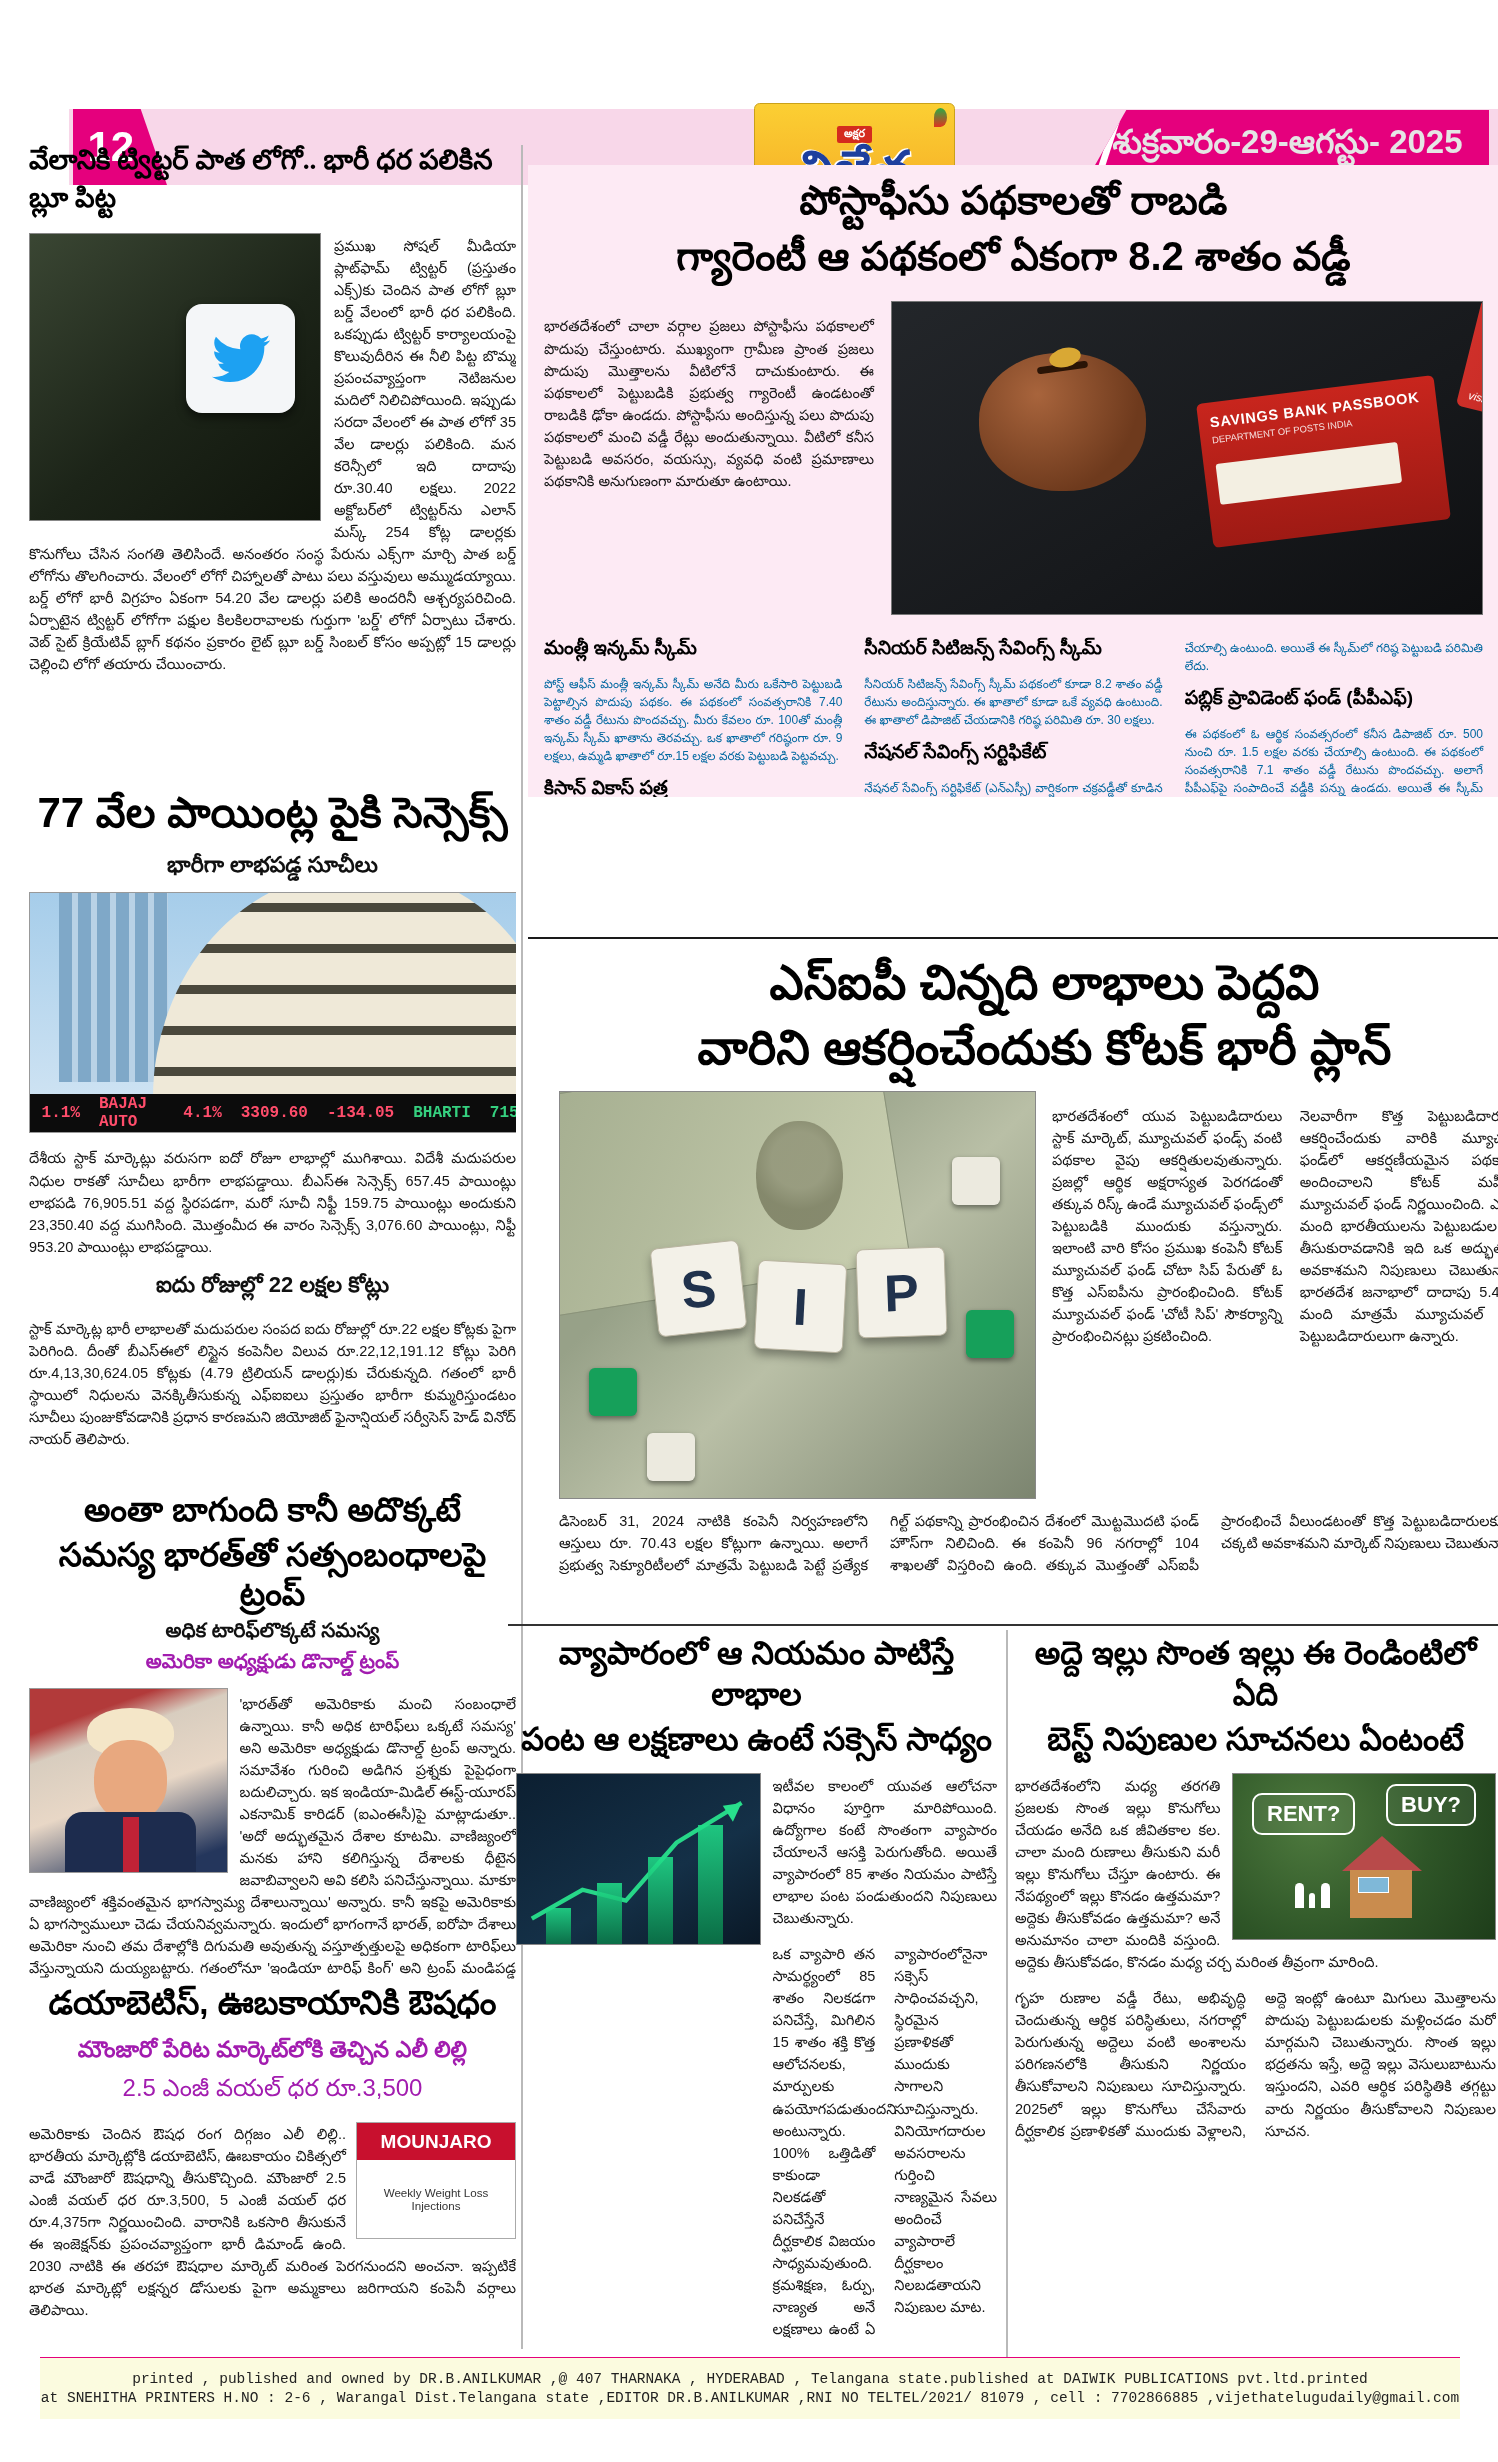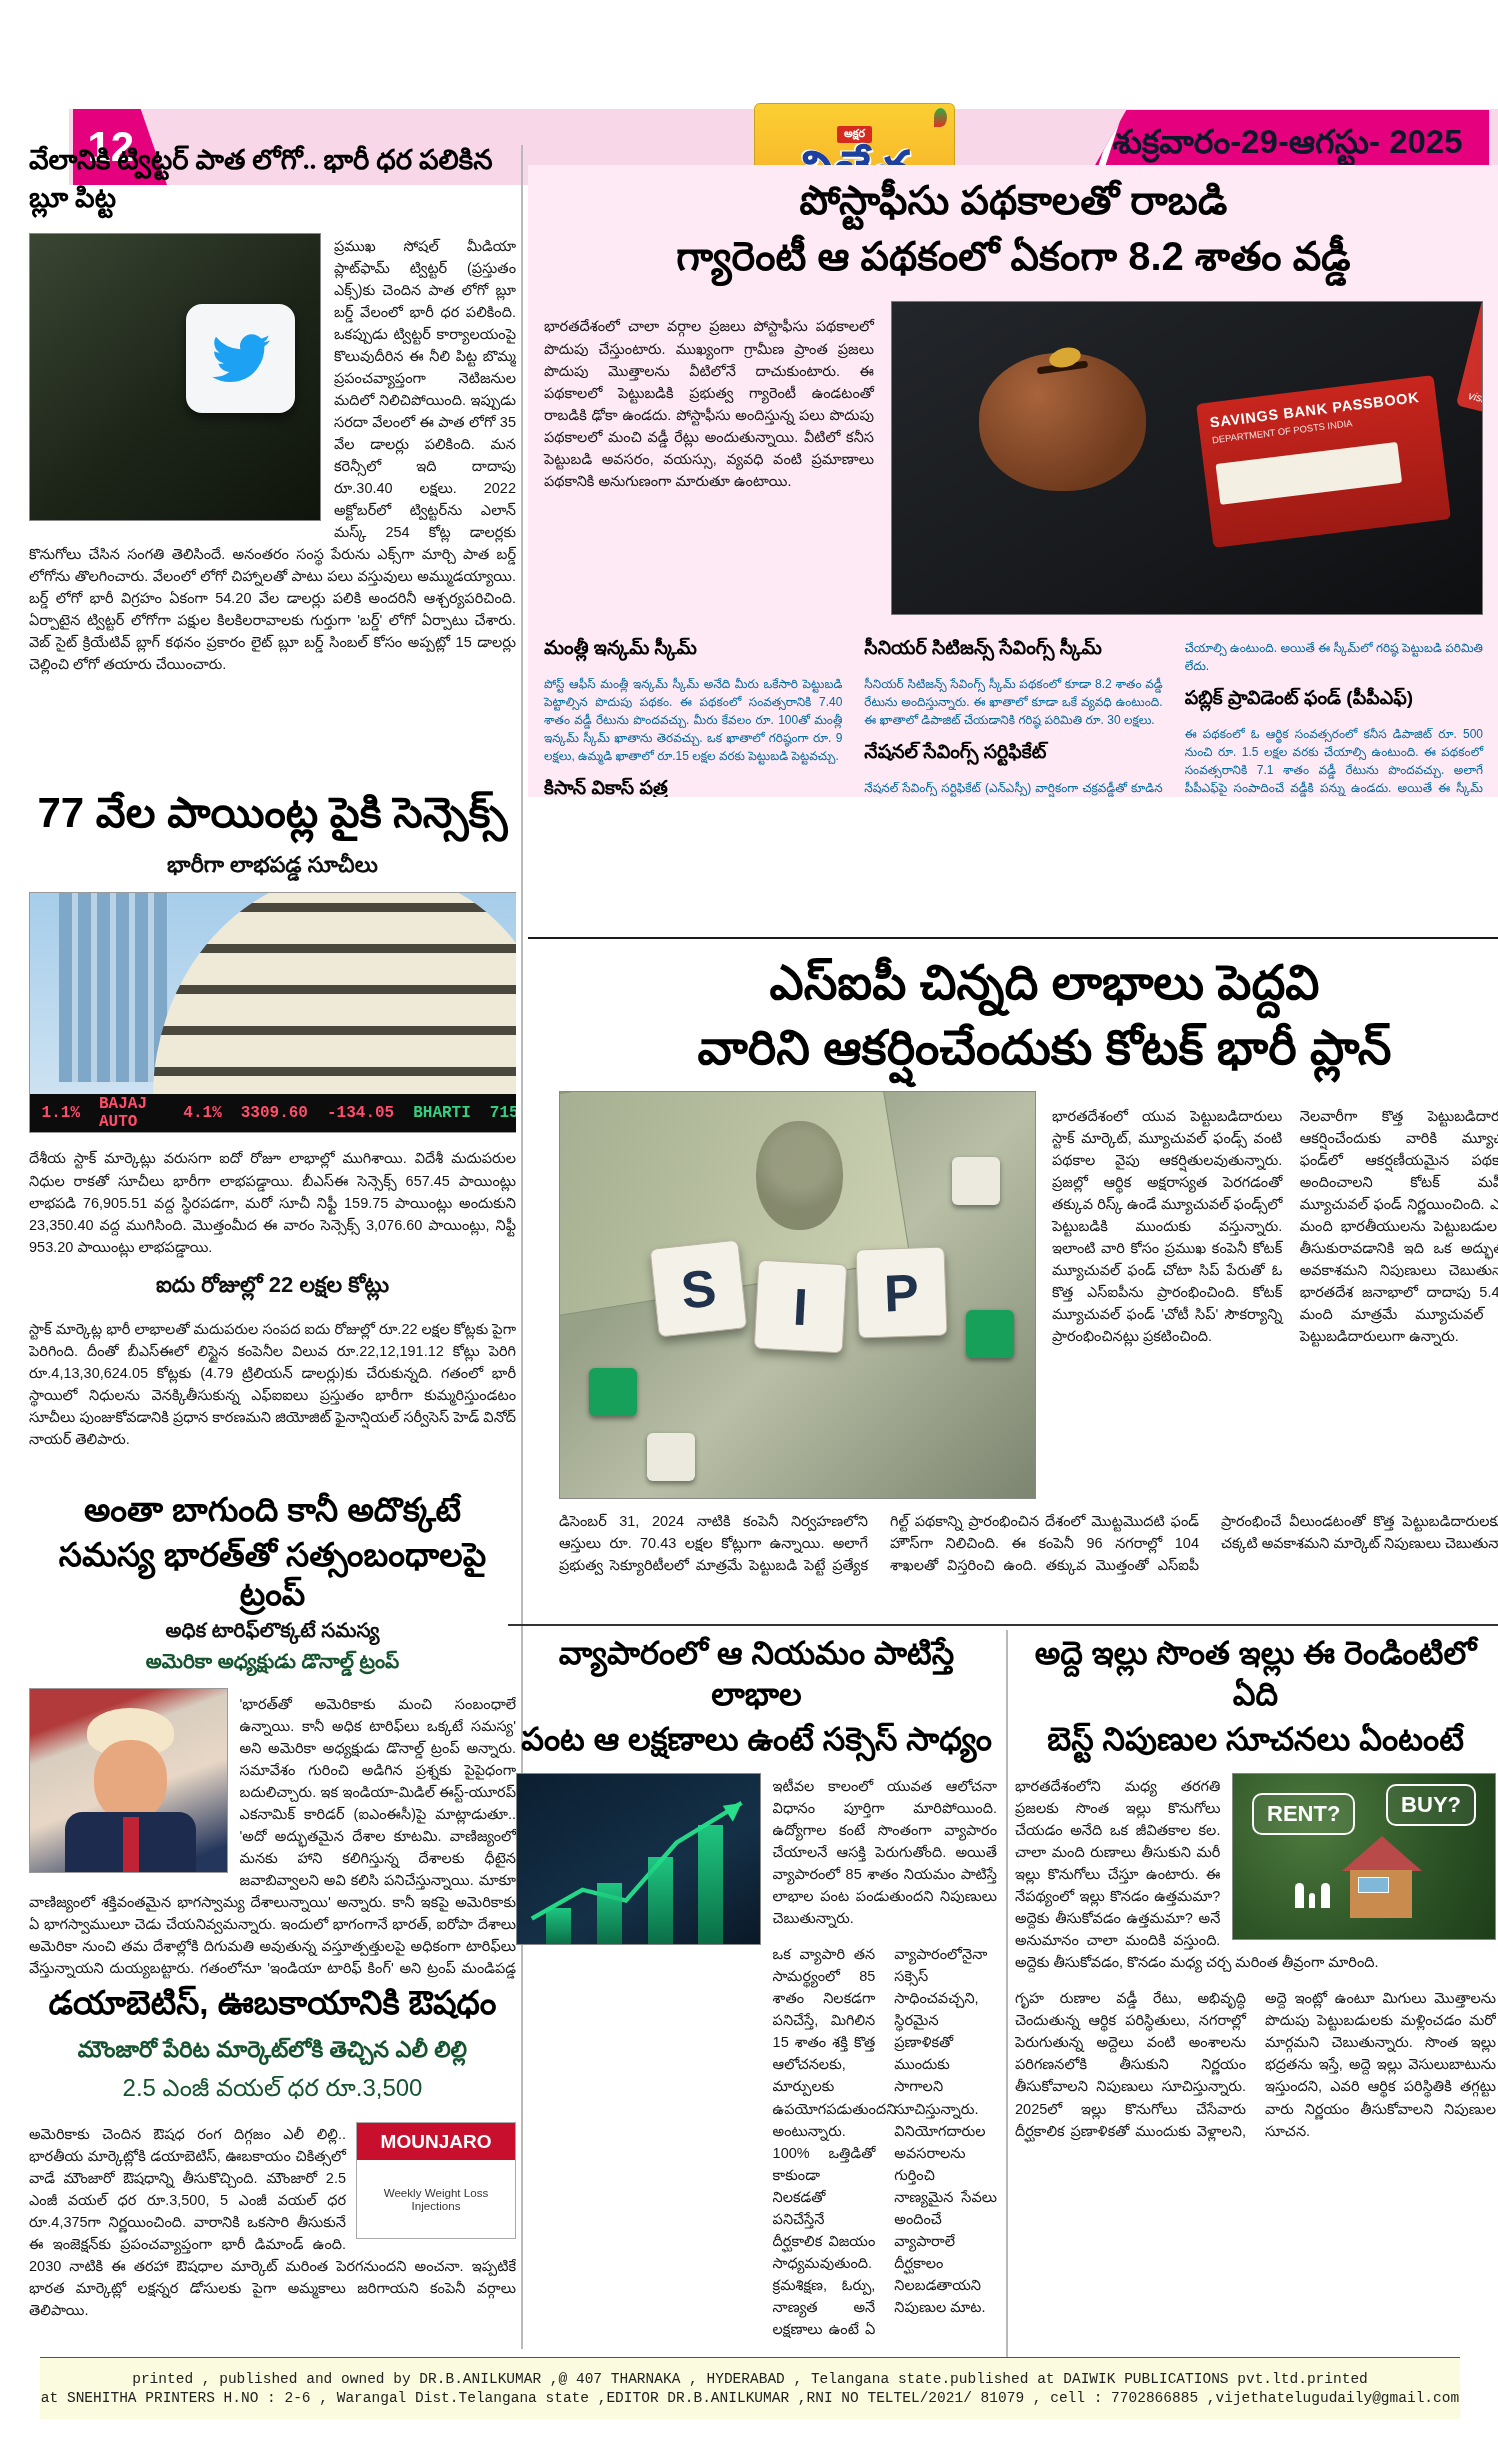--- a/index.html
+++ b/index.html
@@ -11,28 +11,28 @@
            clip-path:polygon(0 0,72% 0,100% 100%,0 100%);color:#fff;font-size:42px;font-weight:bold;
            display:flex;align-items:center;padding-left:14.5px;box-sizing:border-box;}
   .logo{position:absolute;left:754px;top:103px;width:199px;height:122px;background:linear-gradient(#fbcf33,#f5a623);
         border:1.5px solid #caa11a;border-radius:5.8px;display:flex;flex-direction:column;align-items:center;justify-content:center;gap:1.5px;}
   .logo .mini{font-size:11px;color:#fff;background:#d42b1e;padding:0.7px 7.3px;border-radius:2.2px;font-weight:bold;}
   .logo .big{font-size:51px;font-weight:800;color:#1d3f9e;text-shadow:1.5px 1.5px 0 #fff,-1.5px -1.5px 0 #fff;line-height:1;}
   .logo .leaf{position:absolute;right:7.3px;top:4.4px;width:13px;height:19px;background:linear-gradient(#2faa44,#e0331f);border-radius:50% 50% 50% 0;}
   .logo .bar{width:70%;height:4.4px;background:#8a6d1d;border-radius:2.2px;margin-top:2.9px;}
   .date-banner{position:absolute;left:1086px;top:110px;width:403px;height:71px;background:#e5007d;
                clip-path:polygon(10% 0,100% 0,100% 100%,0 100%);display:flex;align-items:center;justify-content:center;}
-  .date-banner span{color:#0f172a;font-size:33px;font-weight:bold;}
+  .date-banner span{color:#e5e5e5;font-size:33px;font-weight:bold;}
   .date-banner:before{content:"";position:absolute;left:19px;top:0;width:7.3px;height:100%;background:#fff;transform:skewX(-18deg);}
   
   .body-txt{font-size:14.5px;line-height:1.52;text-align:justify;color:#141414;}
   .small-txt{font-size:12px;line-height:1.5;text-align:justify;color:#0369a1;}
   .hl{font-weight:800;color:#000;}
   .center{text-align:center;}
-  .blue{color:#14532d;}
+  .blue{color:#a21caf;}
   
   .v-divider{position:absolute;background:#b9b9b9;width:1.5px;}
   .twitter{position:absolute;left:29px;top:144px;width:487px;height:638px;overflow:hidden;}
   .twitter .hl1{font-size:27.6px;margin:0 0 10px 0;font-family:Liberation Serif, serif;}
   .photo-twitter{float:left;width:290px;height:286px;margin:2.9px 13px 4.4px 0;position:relative;
      background:linear-gradient(140deg,#3a4633,#1c2418 55%,#10150c);border:0.7px solid #888;}
   .tw-sign{position:absolute;right:25px;top:70px;width:109px;height:109px;background:#f4f6f8;border-radius:16px;
      display:flex;align-items:center;justify-content:center;box-shadow:0 4.4px 10px rgba(0,0,0,.5);}
   .sensex{position:absolute;left:29px;top:787px;width:487px;height:700px;overflow:hidden;}
   .sensex .hl1{font-size:42px;margin:1.5px 0 5.8px 0;}

